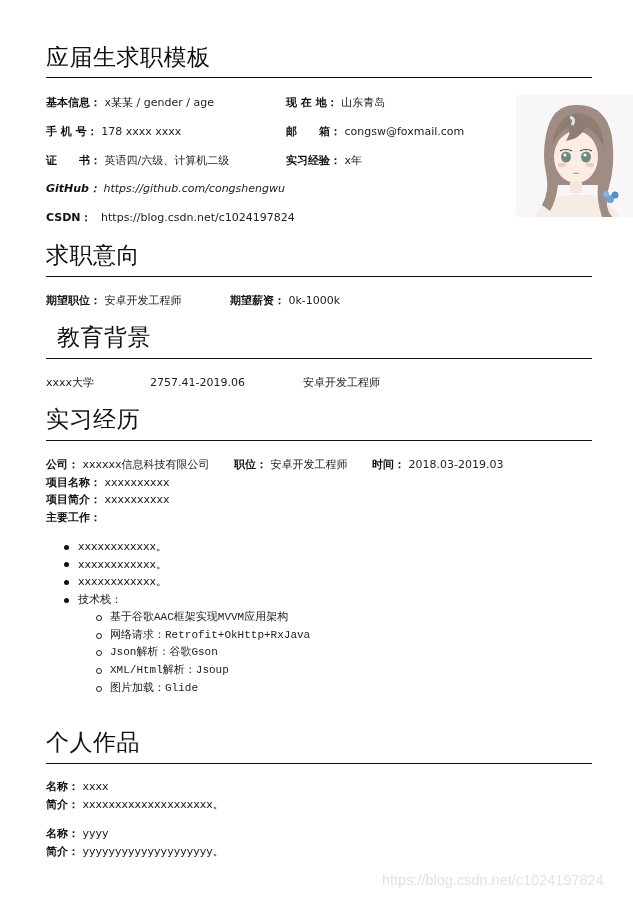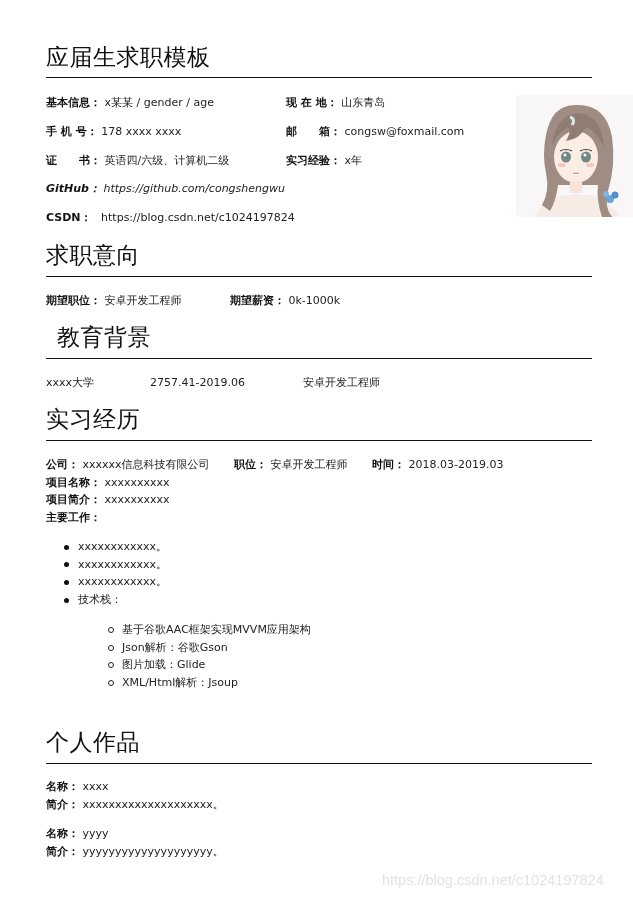--- a/index.html
+++ b/index.html
@@ -20,21 +20,21 @@
     .avatar {
       position: absolute; left: 470px; top: 95px; width: 122px; height: 122px;
       background: #f7f5f5;
     }
     ul.main-list { position: absolute; left: 0; top: 538px; margin: 0; padding: 0 0 0 32px; list-style: none; font-size: 11px; }
     ul.main-list > li { position: relative; height: 17.7px; line-height: 17.7px; }
     ul.main-list > li::before {
       content: ""; position: absolute; left: -14px; top: 6.5px; width: 5px; height: 5px;
       border-radius: 50%; background: #111;
     }
-    ul.sub-list { margin: 12px; padding: 0 0 0 32px; list-style: none; }
+    ul.sub-list { margin: 0; padding: 0 0 0 32px; list-style: none; font-family: Liberation Mono, monospace; }
     ul.sub-list > li { position: relative; height: 17.8px; line-height: 17.8px; }
     ul.sub-list > li::before {
       content: ""; position: absolute; left: -14px; top: 6px; width: 4px; height: 4px;
       border-radius: 50%; border: 1px solid #222; background: #fff;
     }
     .watermark {
       position: absolute; left: 382px; top: 872px; font-size: 14.5px;
       font-family: "Liberation Sans", sans-serif; color: #e2e2e2; white-space: nowrap;
     }
   </style>
@@ -159,23 +159,24 @@
   </div>
 
   <ul class="main-list">
     <li>xxxxxxxxxxxx。</li>
     <li>xxxxxxxxxxxx。</li>
     <li>xxxxxxxxxxxx。</li>
     <li style="height:auto;">
       <span>技术栈：</span>
       <ul class="sub-list">
         <li>基于谷歌AAC框架实现MVVM应用架构</li>
+        <li>网络请求：Retrofit+OkHttp+RxJava</li>
         <li>Json解析：谷歌Gson</li>
+        <li>XML/Html解析：Jsoup</li>
         <li>图片加载：Glide</li>
-        <li>XML/Html解析：Jsoup</li>
       </ul>
     </li>
   </ul>
 
   <h1 class="section-title" style="top:727px;">个人作品</h1>
   <div class="rule" style="top:763px;"></div>
 
   <div class="row" style="left:0; top:780px;">
     <span class="lbl">名称：</span>
     <span class="val">xxxx</span>

